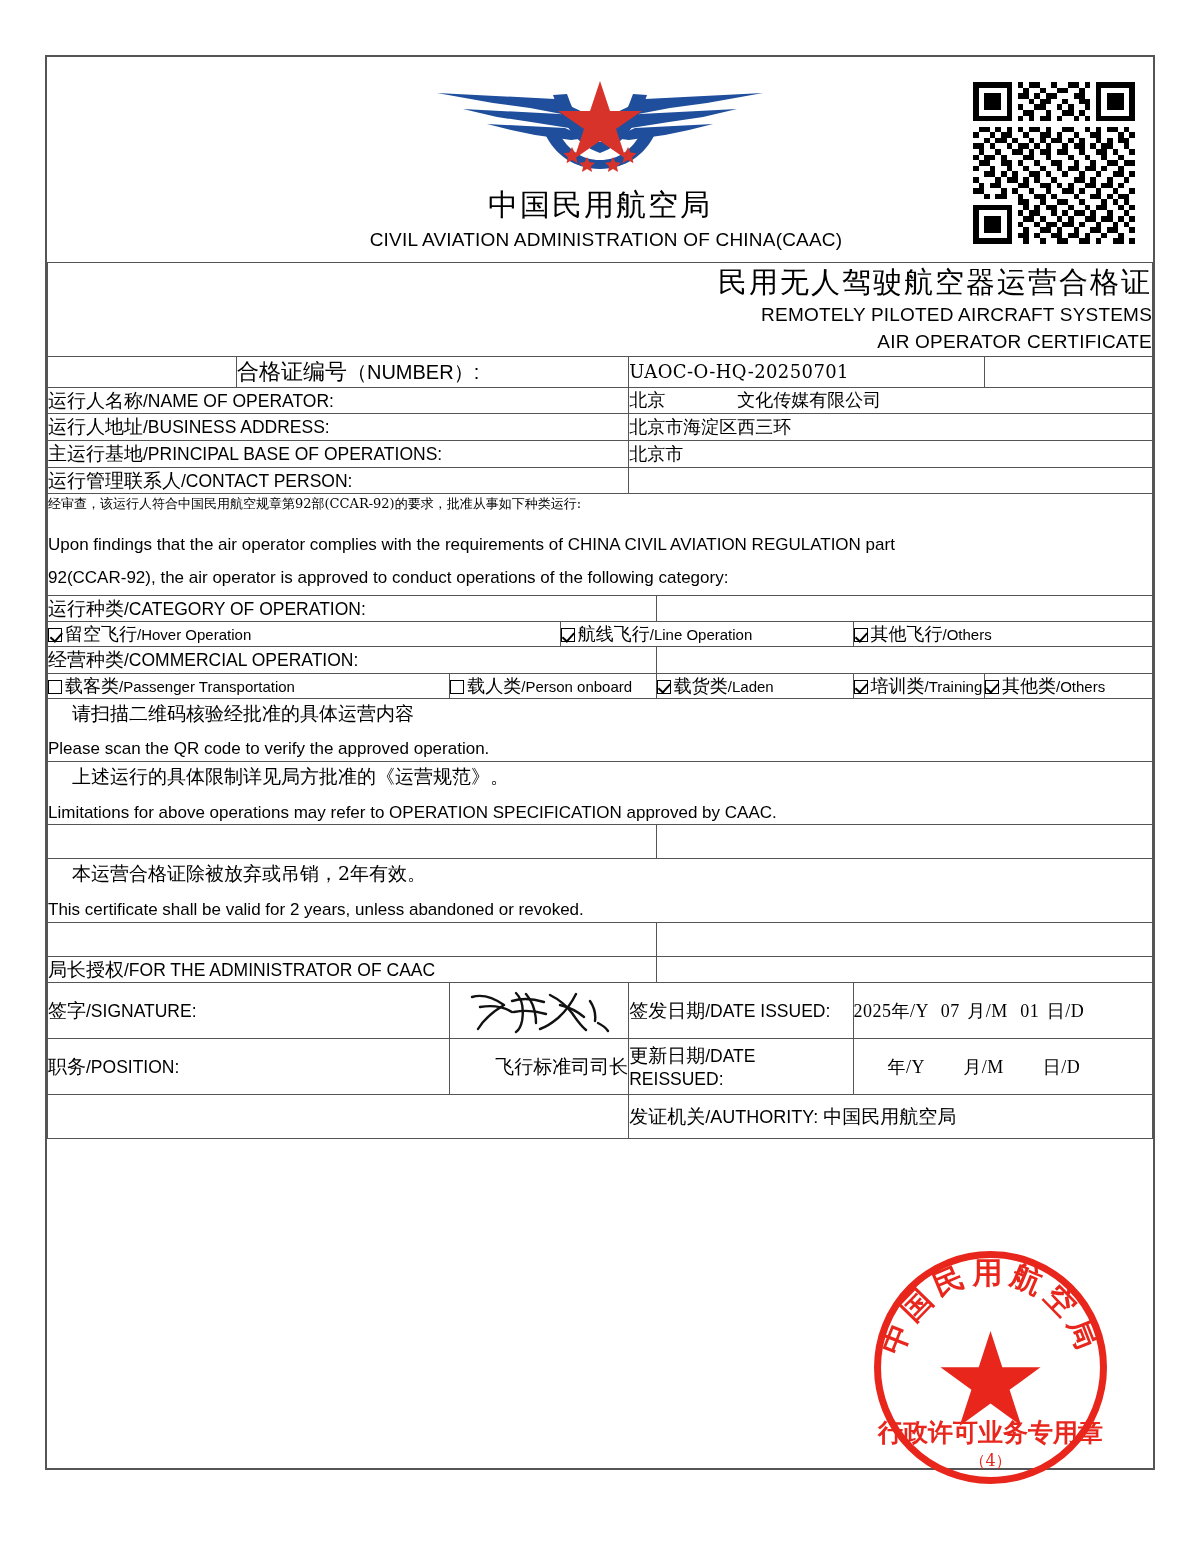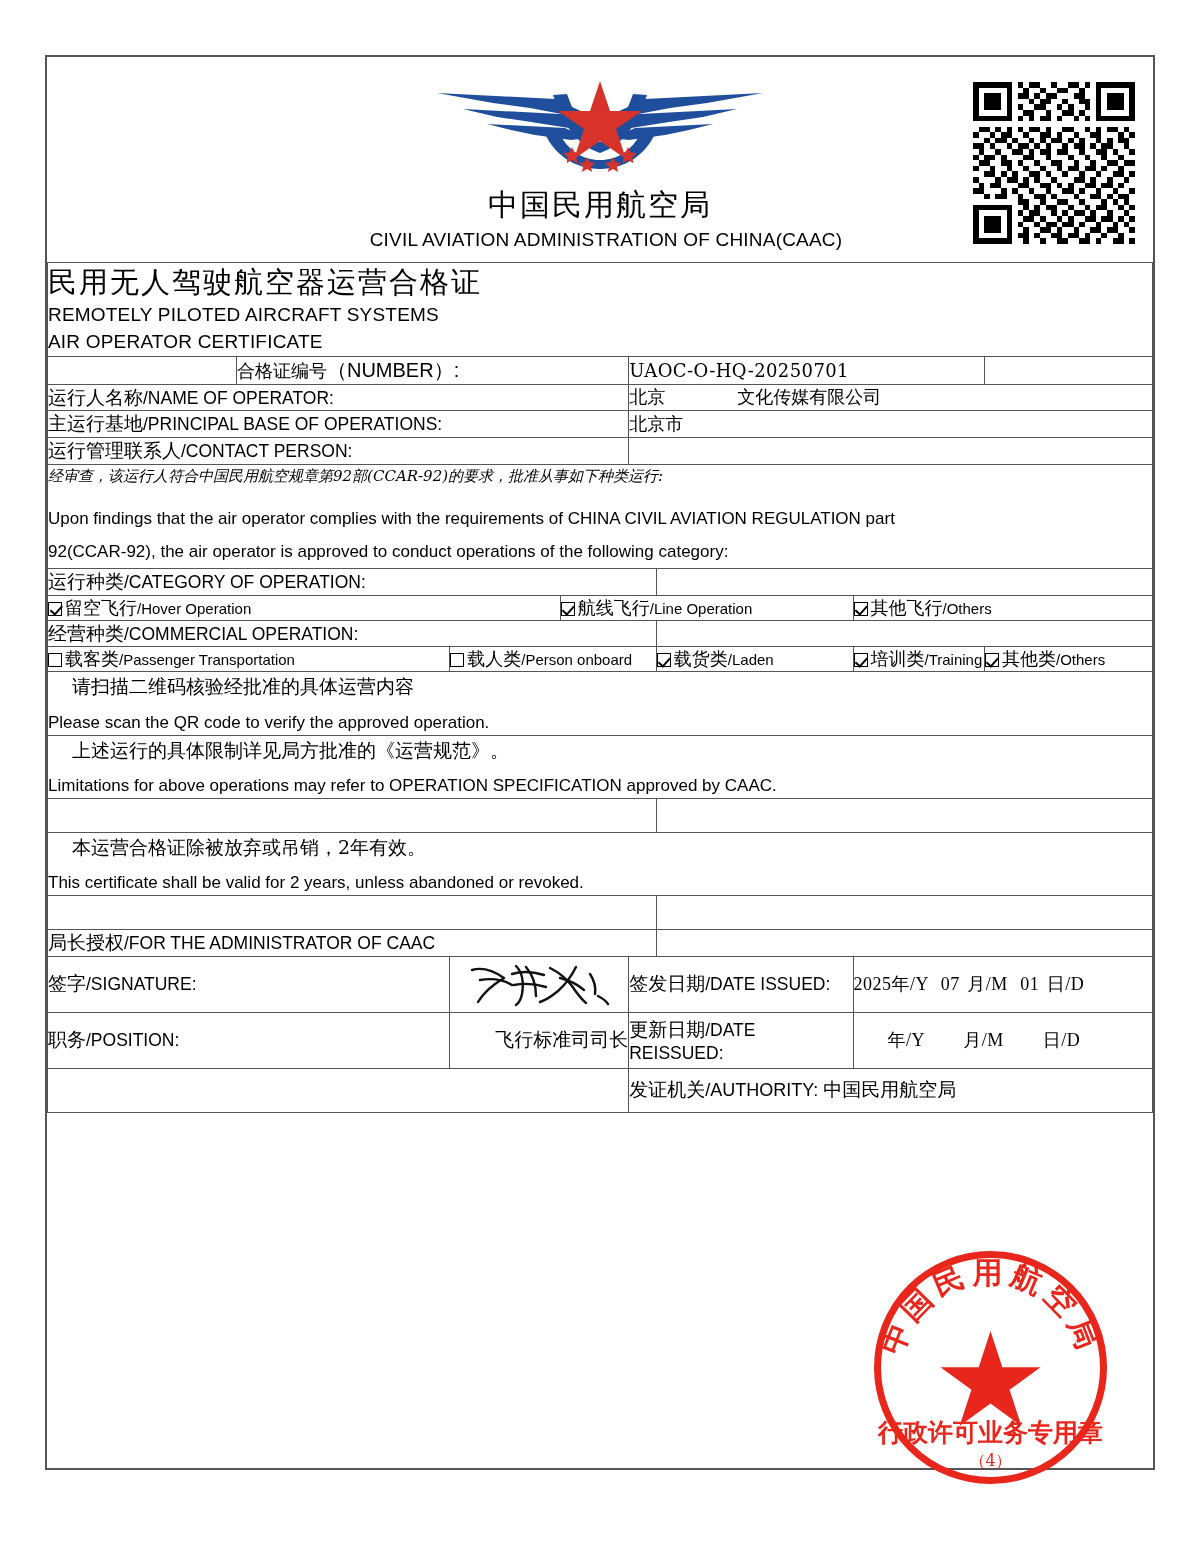--- a/index.html
+++ b/index.html
@@ -50,21 +50,21 @@
     text-align: center;
     font-size: 19px; letter-spacing: 0.2px;
   }
   .qr-box {
     position: absolute; right: 18px; top: 25px;
     width: 162px; height: 162px;
   }
   .qr-box svg { display: block; width: 100%; height: 100%; }
 
   
-  .title-cell { text-align: left; padding: 9px 0 12px 0; }
+  .title-cell { text-align: right; padding: 9px 0 12px 0; }
   .title-cn {
     font-family: "DejaVu Serif", "Liberation Serif", serif;
     font-size: 29px; letter-spacing: 2px; line-height: 1.35;
   }
   .title-en1, .title-en2 { font-size: 19px; line-height: 1.42; letter-spacing: 0.2px; }
 
   
   .lbl {
     font-size: 17.5px;
     padding: 9px 8px 9px 11px;
@@ -78,27 +78,27 @@
   }
   .val-mono {
     font-family: "DejaVu Serif", "Liberation Serif", serif;
     font-size: 18px; letter-spacing: 0.4px;
     padding: 9px 8px 9px 11px;
   }
   .num-lbl {
     font-size: 20px; text-align: left;
     padding: 11px 6px 11px 14px;
   }
-  .num-lbl .cn { font-family: Liberation Sans, sans-serif; font-size: 18px; }
+  .num-lbl .cn { font-family: Liberation Sans, sans-serif; font-size: 22px; }
 
   
   .para-cell { padding: 12px 12px 14px 11px; }
   .para-cn {
     font-family: "DejaVu Serif", "Liberation Serif", serif;
-    font-size: 15px; line-height: 1.55; margin-bottom: 14px; font-style: italic;
+    font-size: 13px; line-height: 1.55; margin-bottom: 14px;
   }
   .para-en {
     font-size: 17px; line-height: 1.95;
     text-align: justify; text-align-last: left;
   }
   .para-en.j { text-align: justify; }
 
   
   .bi-cell { padding: 11px 11px 12px 11px; }
   .bi-cn {
@@ -478,20 +478,26 @@
       <td>&nbsp;</td>
     </tr>
 
     <tr>
       <td colspan="4" class="lbl">
         <span class="cn">运行人名称</span><span>/NAME OF OPERATOR:</span>
       </td>
       <td colspan="6" class="val">北京　　　　文化传媒有限公司</td>
     </tr>
 
+    <tr>
+      <td colspan="4" class="lbl">
+        <span class="cn">运行人地址</span><span>/BUSINESS ADDRESS:</span>
+      </td>
+      <td colspan="6" class="val">北京市海淀区西三环</td>
+    </tr>
 
     <tr>
       <td colspan="4" class="lbl">
         <span class="cn">主运行基地</span><span>/PRINCIPAL BASE OF OPERATIONS:</span>
       </td>
       <td colspan="6" class="val">北京市</td>
     </tr>
 
     <tr>
       <td colspan="4" class="lbl">

